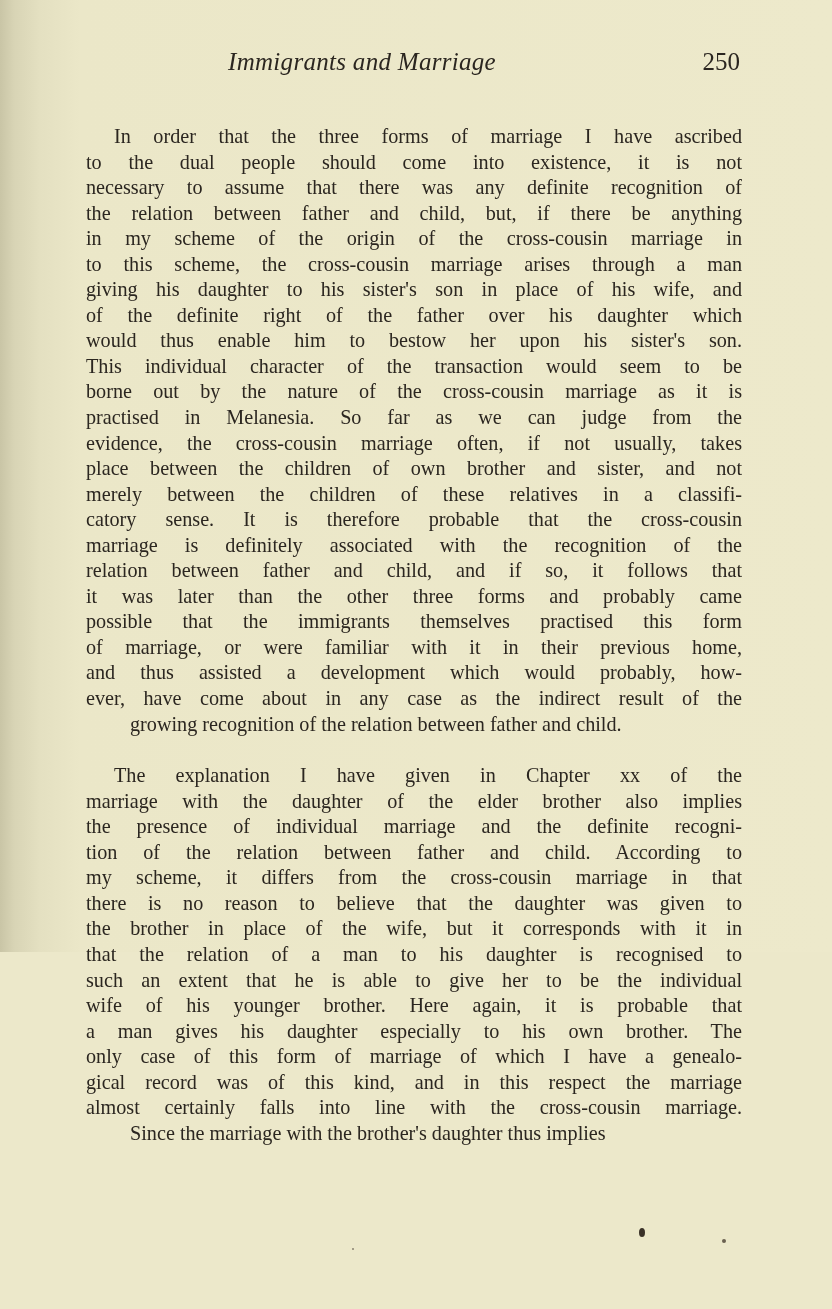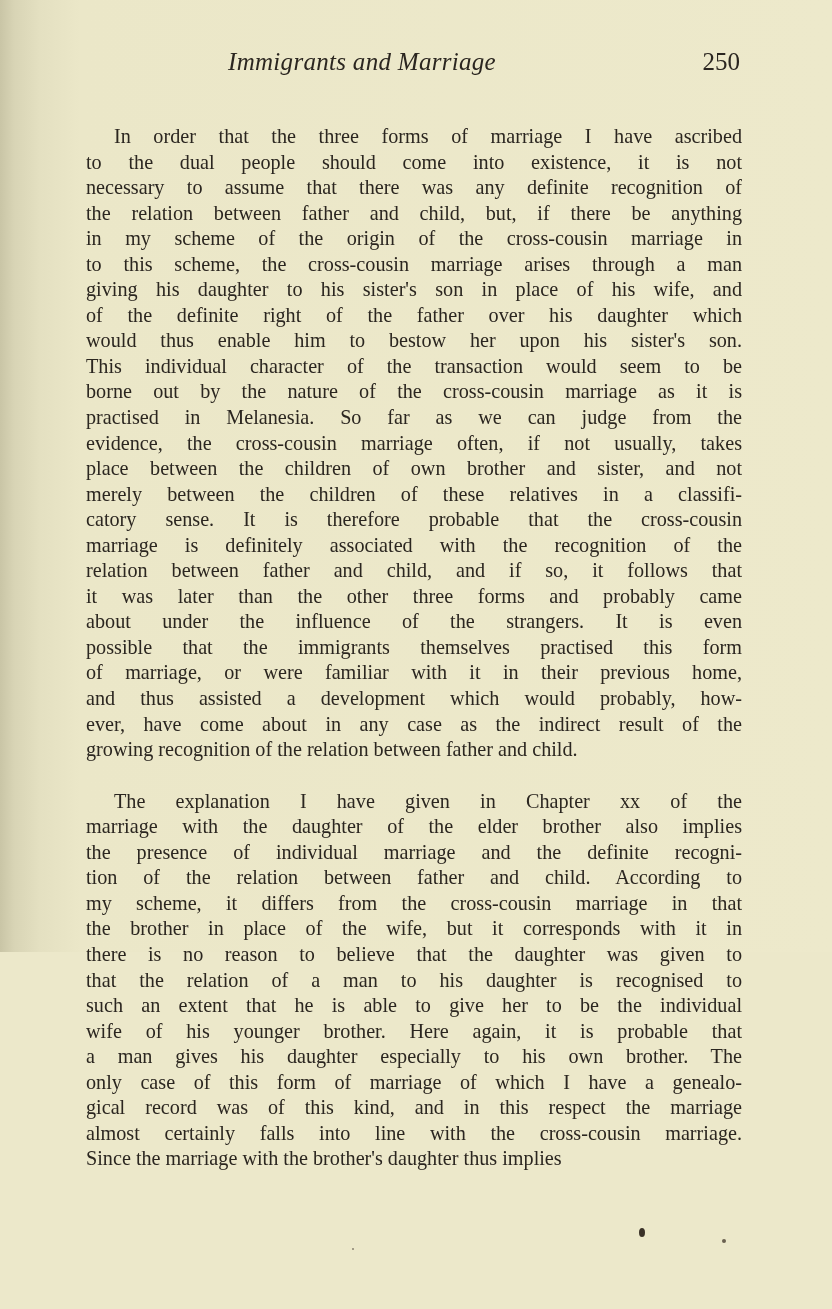--- a/index.html
+++ b/index.html
@@ -50,21 +50,21 @@
       display: block;
       height: 25.55px;
       line-height: 25.55px;
       font-size: 20.2px;
       text-align: justify;
       text-align-last: justify;
       white-space: nowrap;
       overflow: visible;
     }
     .line.indent { padding-left: 28px; margin-top: 26px; }
-    .line.last { text-align-last: left; }
+    .line.last { text-align-last: left; margin-left: 44px; }
     .speck {
       position: absolute;
       border-radius: 50%;
       background: #3a3228;
     }
   </style>
 </head>
 <body>
 
 <div class="page">
@@ -88,35 +88,34 @@
         <span class="line">This individual character of the transaction would seem to be</span>
         <span class="line">borne out by the nature of the cross-cousin marriage as it is</span>
         <span class="line">practised in Melanesia. So far as we can judge from the</span>
         <span class="line">evidence, the cross-cousin marriage often, if not usually, takes</span>
         <span class="line">place between the children of own brother and sister, and not</span>
         <span class="line">merely between the children of these relatives in a classifi-</span>
         <span class="line">catory sense. It is therefore probable that the cross-cousin</span>
         <span class="line">marriage is definitely associated with the recognition of the</span>
         <span class="line">relation between father and child, and if so, it follows that</span>
         <span class="line">it was later than the other three forms and probably came</span>
-        <span class="line">about under the influence of the strangers. It is even</span>
         <span class="line">possible that the immigrants themselves practised this form</span>
         <span class="line">of marriage, or were familiar with it in their previous home,</span>
         <span class="line">and thus assisted a development which would probably, how-</span>
         <span class="line">ever, have come about in any case as the indirect result of the</span>
         <span class="line last">growing recognition of the relation between father and child.</span>
       </div>
       <div>
         <span class="line indent">The explanation I have given in Chapter xx of the</span>
         <span class="line">marriage with the daughter of the elder brother also implies</span>
         <span class="line">the presence of individual marriage and the definite recogni-</span>
         <span class="line">tion of the relation between father and child. According to</span>
         <span class="line">my scheme, it differs from the cross-cousin marriage in that</span>
+        <span class="line">there is no reason to believe that the daughter was given to</span>
         <span class="line">the brother in place of the wife, but it corresponds with it in</span>
-        <span class="line">there is no reason to believe that the daughter was given to</span>
         <span class="line">that the relation of a man to his daughter is recognised to</span>
         <span class="line">such an extent that he is able to give her to be the individual</span>
         <span class="line">wife of his younger brother. Here again, it is probable that</span>
         <span class="line">a man gives his daughter especially to his own brother. The</span>
         <span class="line">only case of this form of marriage of which I have a genealo-</span>
         <span class="line">gical record was of this kind, and in this respect the marriage</span>
         <span class="line">almost certainly falls into line with the cross-cousin marriage.</span>
         <span class="line last">Since the marriage with the brother's daughter thus implies</span>
       </div>
     </div>

